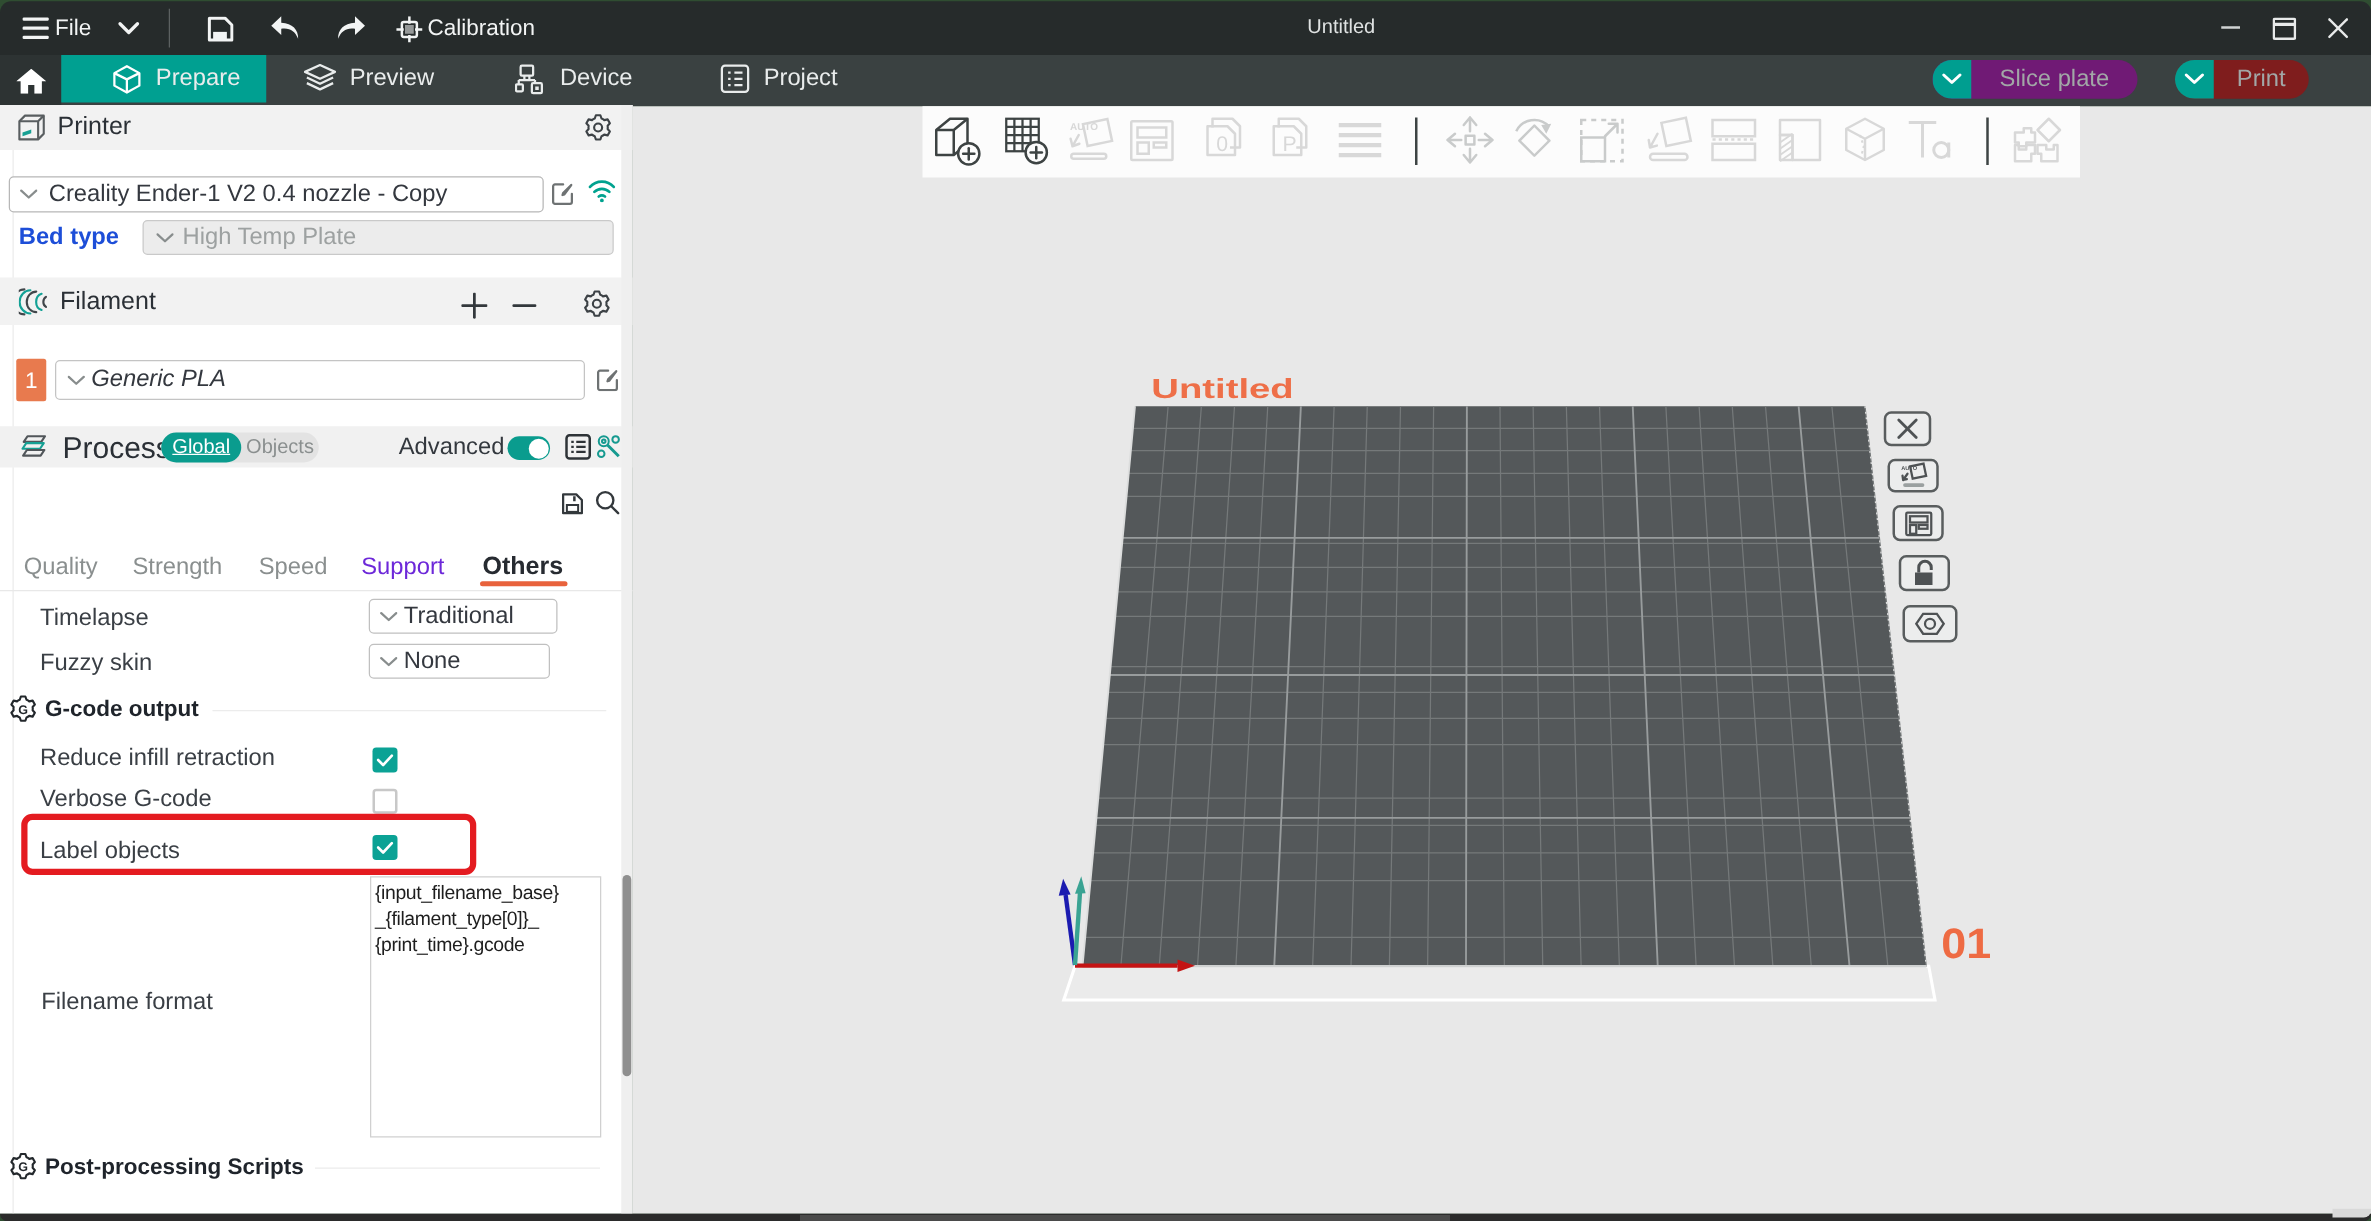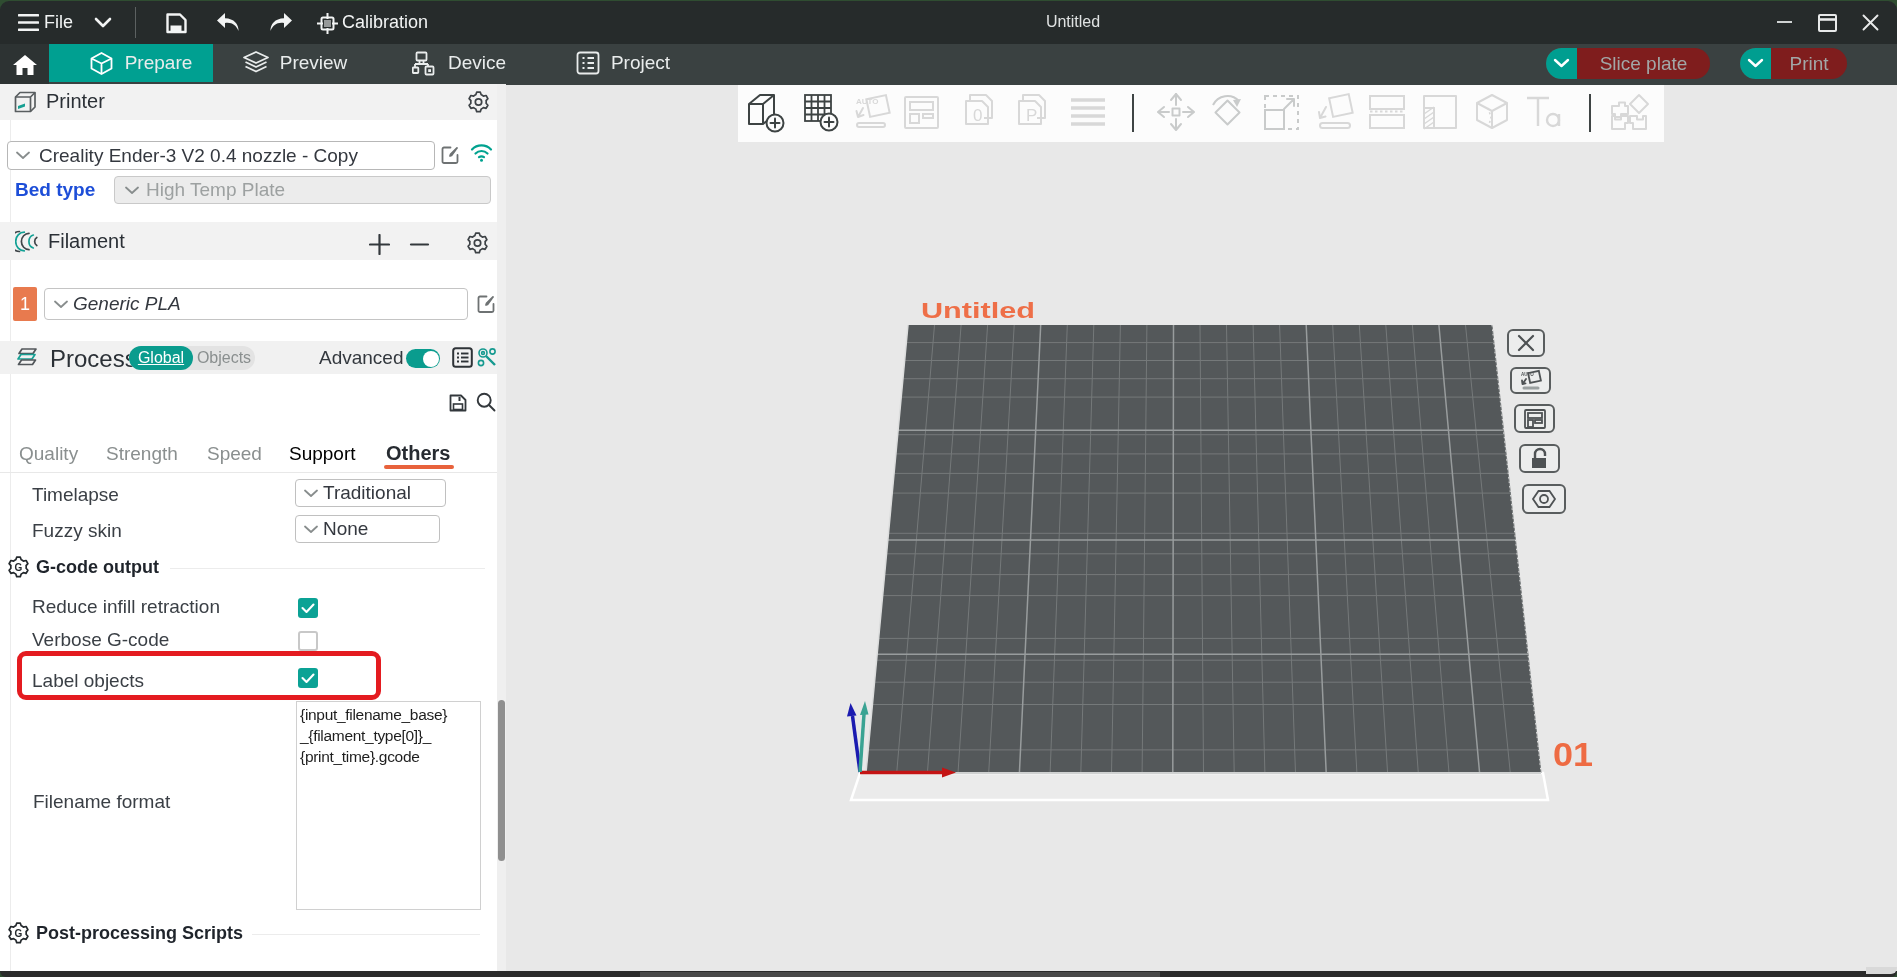--- a/index.html
+++ b/index.html
@@ -109,21 +109,21 @@
     <span>Device</span>
   </div>
   <div class="toptab" style="left:541px; width:164px;">
     <svg width="24" height="24" viewBox="0 0 24 24" fill="none" stroke="#e9ecec" stroke-width="1.8">
       <rect x="1.5" y="1.5" width="21" height="21" rx="2.5"></rect>
       <path d="M6.5 7 L8.5 7 M6.5 12 L8.5 12 M6.5 17 L8.5 17 M11.5 7 L18 7 M11.5 12 L18 12 M11.5 17 L18 17"></path>
     </svg>
     <span>Project</span>
   </div>
 
-  <div class="abs" style="left:1546px; top:4px; width:164px; height:31px; border-radius:16px; background:#7f1d1d; overflow:hidden;">
+  <div class="abs" style="left:1546px; top:4px; width:164px; height:31px; border-radius:16px; background:#701a75; overflow:hidden;">
     <div class="abs" style="left:0; top:0; width:31px; height:31px; background:#009e90;"></div>
     <svg class="abs" style="left:7px; top:10px;" width="17" height="11" viewBox="0 0 17 11">
       <path d="M2 2 L8.5 8 L15 2" fill="none" stroke="#fff" stroke-width="2.4" stroke-linecap="round" stroke-linejoin="round"></path>
     </svg>
     <div class="abs" style="left:31px; top:0; width:133px; height:31px; line-height:31px; text-align:center; font-size:19px; color:#a2a7a7;">Slice plate</div>
   </div>
   <div class="abs" style="left:1740px; top:4px; width:107px; height:31px; border-radius:16px; background:#7f1d1d; overflow:hidden;">
     <div class="abs" style="left:0; top:0; width:31px; height:31px; background:#009e90;"></div>
     <svg class="abs" style="left:7px; top:10px;" width="17" height="11" viewBox="0 0 17 11">
       <path d="M2 2 L8.5 8 L15 2" fill="none" stroke="#fff" stroke-width="2.4" stroke-linecap="round" stroke-linejoin="round"></path>
@@ -160,21 +160,21 @@
     <path d="M4 15 L11 12.5 L11 15.5 L4 18 Z" fill="#17a093"></path>
   </svg>
   <div class="abs" style="left:46px; top:6px; font-size:20px; color:#2b3036;">Printer</div>
   <svg class="abs" style="left:468px; top:7px;" width="21" height="22" viewBox="0 0 20 22">
       <use href="#gear"></use>
     </svg>
   <div class="fld" style="left:7px; top:57px; width:428px; height:29px;">
     <svg style="margin-left:8px;" width="14" height="9" viewBox="0 0 14 9">
         <use href="#chevg"></use>
       </svg>
-    <span style="margin-left:9px;">Creality Ender-3 V2 0.4 nozzle - Copy</span>
+    <span style="margin-left:9px;">Creality Ender-1 V2 0.4 nozzle - Copy</span>
   </div>
   <svg class="abs" style="left:441px; top:62px;" width="18" height="18" viewBox="0 0 18 18">
       <use href="#editico"></use>
     </svg>
   <svg class="abs" style="left:470px; top:59px;" width="23" height="19" viewBox="0 0 23 19">
     <g fill="none" stroke="#00a28f" stroke-width="2.2" stroke-linecap="round">
       <path d="M2 6.5 A13 13 0 0 1 21 6.5"></path>
       <path d="M5.5 10.5 A8.5 8.5 0 0 1 17.5 10.5"></path>
       <path d="M9 14.2 A4.2 4.2 0 0 1 14 14.2"></path>
     </g>
@@ -267,21 +267,21 @@
     <rect x="9.5" y="3" width="2" height="4" fill="#33383c"></rect>
   </svg>
   <svg class="abs" style="left:476px; top:308px;" width="20" height="20" viewBox="0 0 20 20">
     <circle cx="8.2" cy="8.2" r="6.5" fill="none" stroke="#33383c" stroke-width="1.9"></circle>
     <line x1="13" y1="13" x2="18.5" y2="18.5" stroke="#33383c" stroke-width="1.9" stroke-linecap="round"></line>
   </svg>
 
   <div class="abs" style="left:19px; top:359px; font-size:19px; color:#8a8f8f;">Quality</div>
   <div class="abs" style="left:106px; top:359px; font-size:19px; color:#8a8f8f;">Strength</div>
   <div class="abs" style="left:207px; top:359px; font-size:19px; color:#8a8f8f;">Speed</div>
-  <div class="abs" style="left:289px; top:359px; font-size:19px; color:#000000;">Support</div>
+  <div class="abs" style="left:289px; top:359px; font-size:19px; color:#6d28d9;">Support</div>
   <div class="abs" style="left:386px; top:358px; font-size:20px; font-weight:bold; color:#272b31;">Others</div>
   <div class="abs" style="left:384px; top:381px; width:70px; height:4px; border-radius:2px; background:#e8623c;"></div>
   <div class="abs" style="left:0; top:388px; width:506px; height:1px; background:#e8e8e8;"></div>
 
   <div class="lbl" style="left:32px; top:400px;">Timelapse</div>
   <div class="fld" style="left:295px; top:395px; width:151px; height:28px; border-color:#c0c0c0;text-align:right;">
     <svg style="margin-left:8px;" width="14" height="9" viewBox="0 0 14 9">
         <use href="#chevg"></use>
       </svg>
     <span style="margin-left:5px;">Traditional</span>

